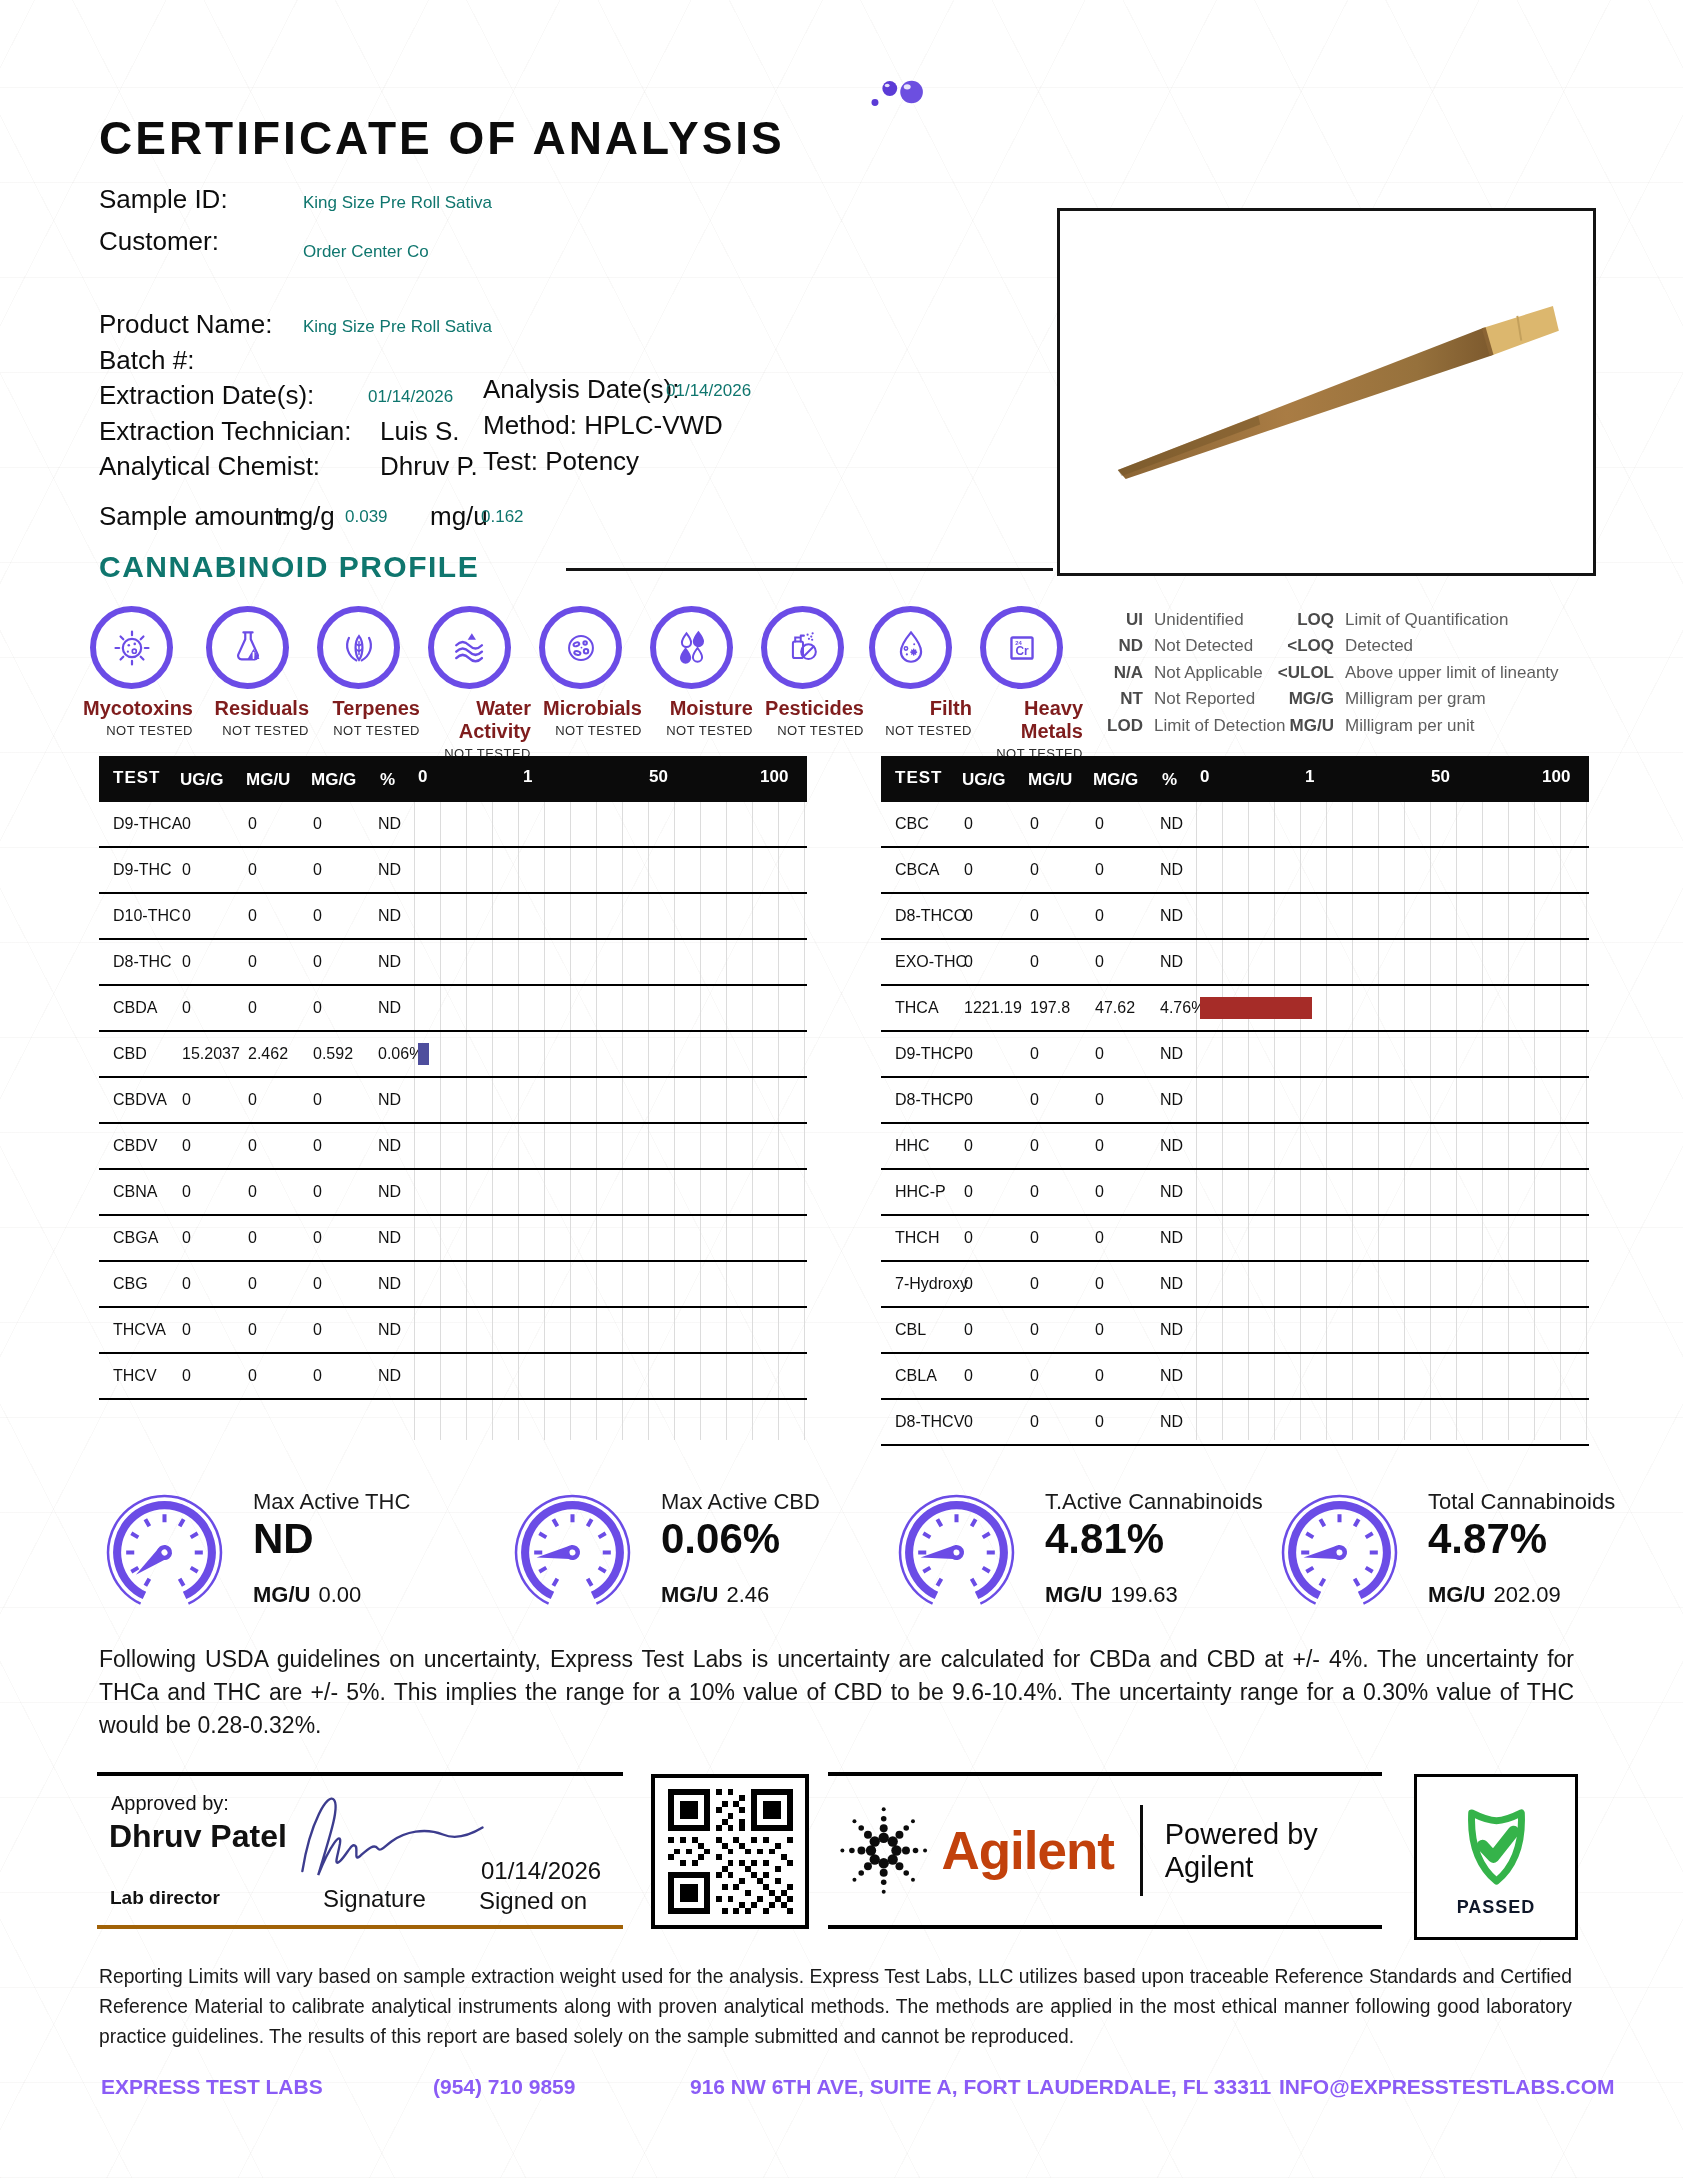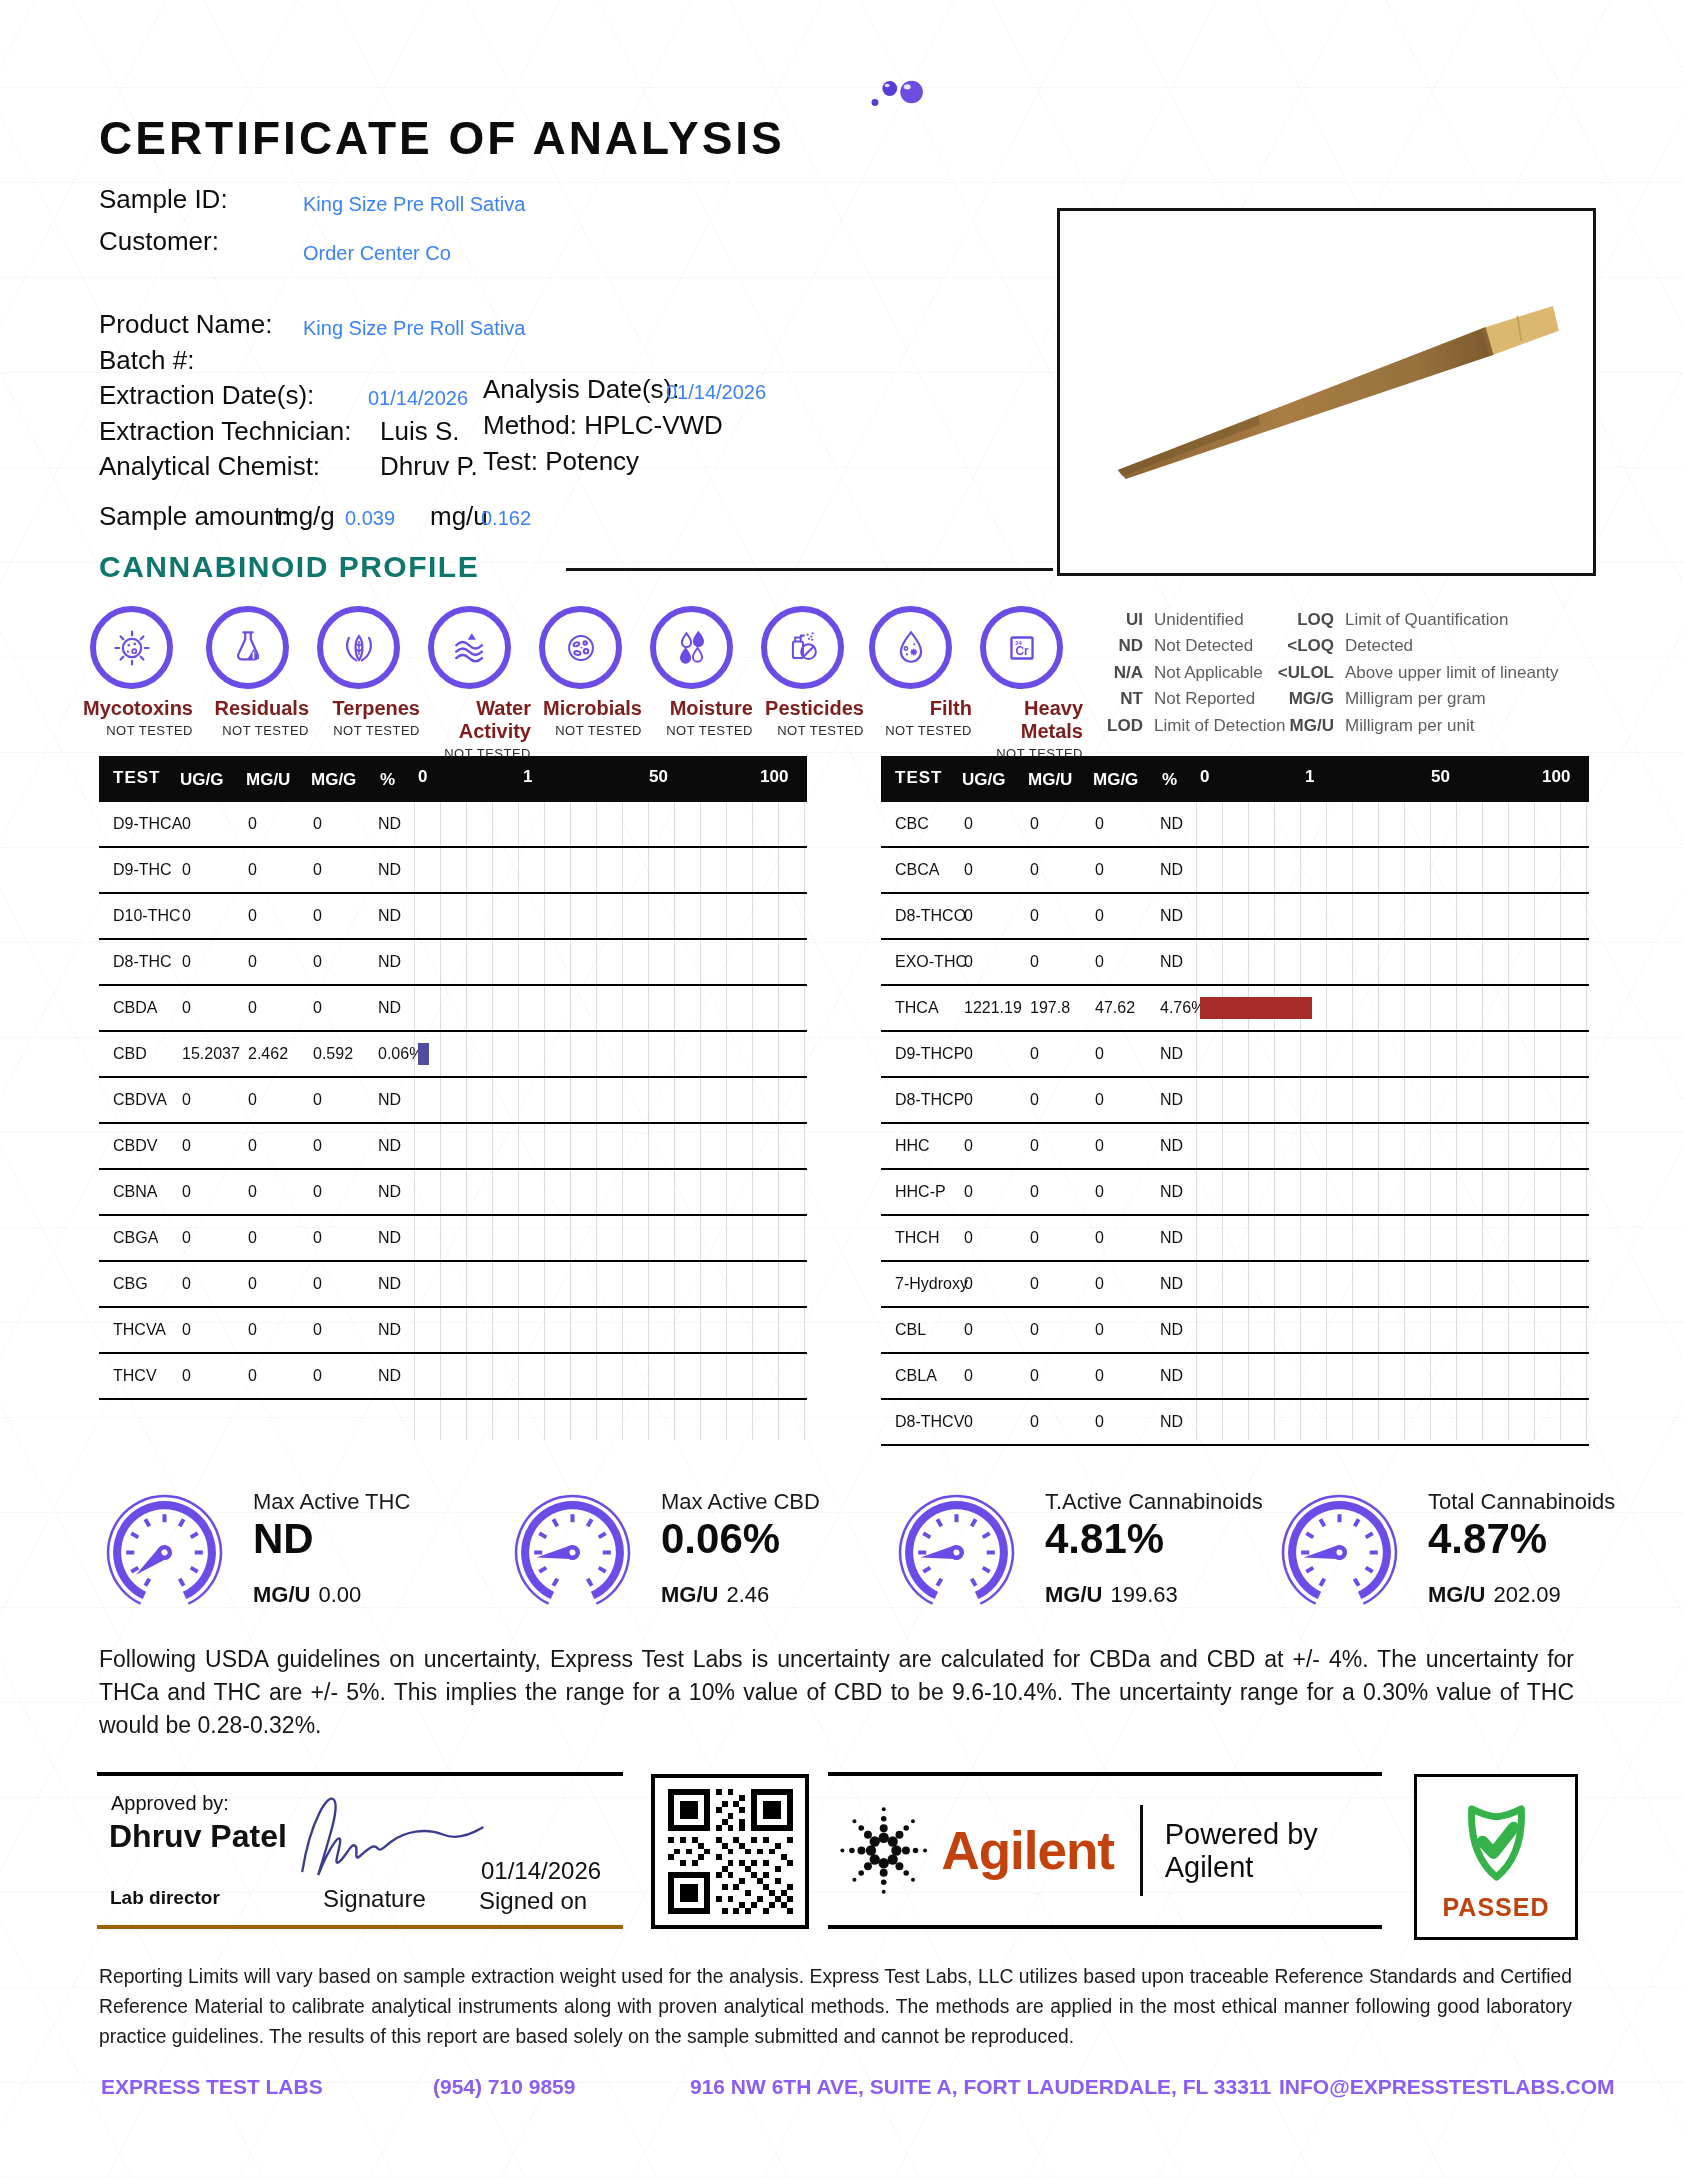--- a/index.html
+++ b/index.html
@@ -14,21 +14,21 @@
 
   
   .title{left:99px;top:111px;font-size:46px;font-weight:800;letter-spacing:3px;color:#0c0c0c;}
   .logo{left:868px;top:69px;display:flex;align-items:flex-start;}
   .logo-text{font-size:66px;line-height:59px;letter-spacing:-2px;white-space:nowrap;}
   .lg-ex,.lg-labs{font-weight:800;font-style:italic;color:#0d0d0d;}
   .lg-test{font-weight:300;color:#6C4FE0;font-style:normal;}
 
   
   .lbl{font-size:26px;color:#0d0d0d;}
-  .val{font-size:20px;color:#3b82f6;text-align:right;}
+  .val{font-size:17px;color:#0f766e;text-align:right;}
 
   
   .imgbox{left:1057px;top:208px;width:533px;height:362px;border:3px solid #141414;background:#fff;}
 
   
   .sect{left:99px;top:550px;font-size:30px;font-weight:800;letter-spacing:1.5px;color:#0f766e;}
   .sect-line{left:566px;top:568px;width:487px;height:3px;background:#141414;}
 
   
   .scr{position:absolute;top:606px;width:123px;text-align:right;}
@@ -90,21 +90,21 @@
   .qrbox{left:651px;top:1774px;width:150px;height:147px;border:4px solid #000;background:#fff;
          display:flex;align-items:center;justify-content:center;}
   .agibox{left:828px;top:1772px;width:554px;height:149px;border-top:4px solid #000;border-bottom:4px solid #000;
           display:flex;align-items:center;}
   .agi-star{width:109px;height:109px;margin-left:8px;}
   .agi-name{font-size:53px;font-weight:800;color:#c2410c;letter-spacing:-1px;margin-left:10px;}
   .agi-div{width:3px;height:91px;background:#0c0c0c;margin:0 22px 0 26px;}
   .agi-pow{font-size:29px;color:#0c0c0c;}
   .passbox{left:1414px;top:1774px;width:158px;height:160px;border:3px solid #000;background:#fff;
            display:flex;flex-direction:column;align-items:center;justify-content:center;}
-  .pass-lbl{font-size:25px;font-weight:800;color:#c2410c;letter-spacing:1px;margin-top:2px;}
+  .pass-lbl{font-size:18px;font-weight:800;color:#0f172a;letter-spacing:1px;margin-top:2px;}
 
   
   .fc{top:2075px;font-size:21px;font-weight:800;color:#8b5cf6;}
   .fc-co{left:101px;} .fc-ph{left:433px;} .fc-ad{left:690px;} .fc-em{left:1279px;}
 </style>
 </head>
 <body>
 
 <div class="page">
   <div class="bg"></div>

